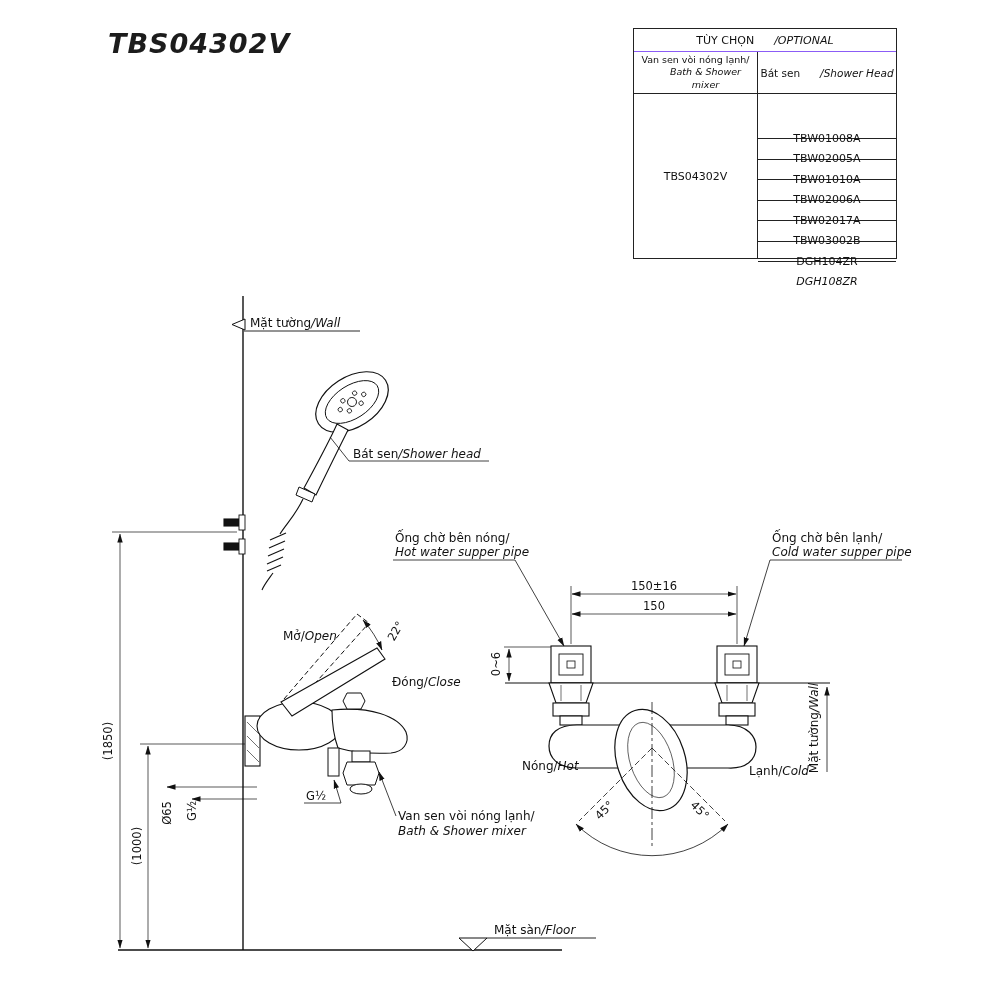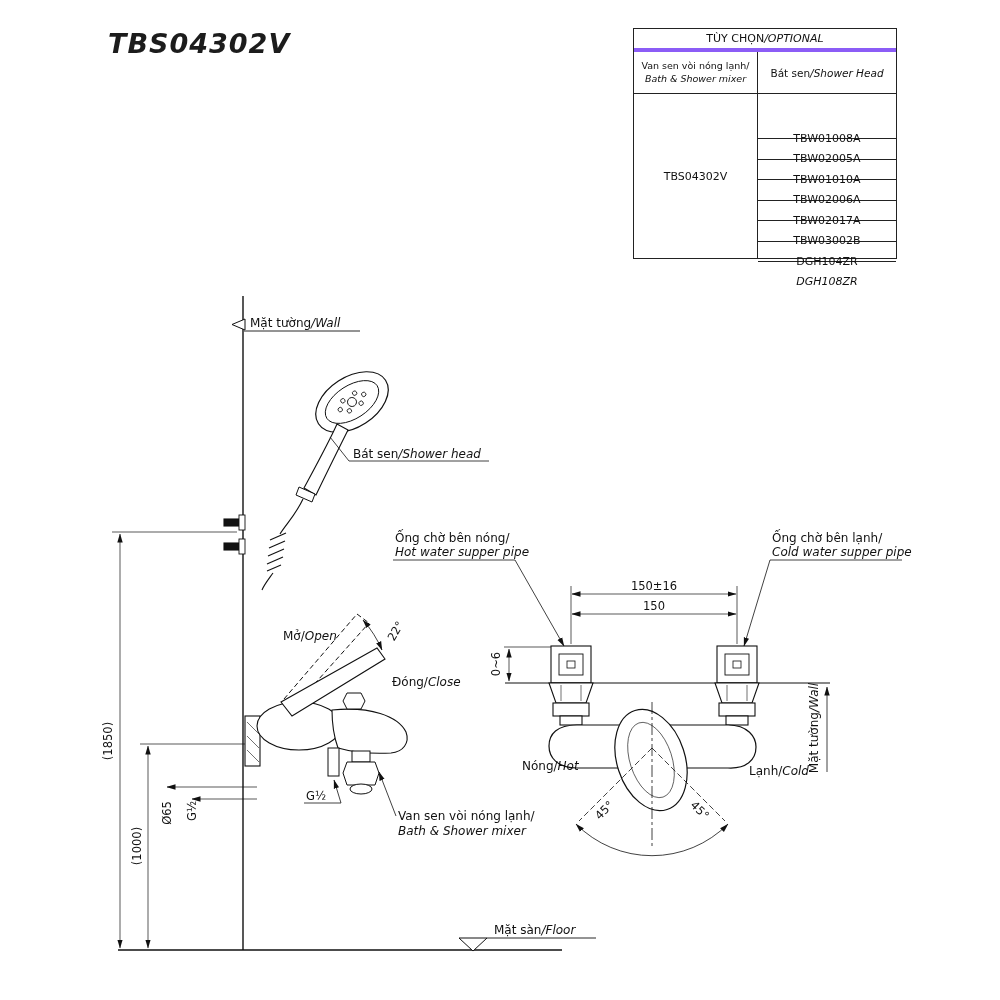--- a/index.html
+++ b/index.html
@@ -13,23 +13,23 @@
     font-size:27px;font-weight:700;font-style:italic;letter-spacing:1px;color:#1c1c1c;
   }
   
   .opt-table{
     position:absolute;left:633px;top:28px;width:262px;
     border:1px solid #222;display:grid;
     grid-template-columns:124px 1fr;
     grid-template-rows:23px 42px repeat(8,20.5px);
     font-size:11px;background:#fff;
   }
-  .opt-table .it{font-style:italic;}
+  .opt-table .it{font-style:italic;padding-left:20px;}
   .t-title{
-    grid-column:1/3;grid-row:1;border-bottom:4px solid #8b5cf6;
+    grid-column:1/3;grid-row:1;border-bottom:1px solid #8b5cf6;
     display:flex;align-items:center;justify-content:center;gap:0;
   }
   .t-ch1{
     grid-column:1;grid-row:2;border-right:1px solid #222;border-bottom:1px solid #222;
     display:flex;flex-direction:column;align-items:center;justify-content:center;
     font-size:9.5px;text-align:center;line-height:1.3;padding:0 2px;
   }
   .t-ch2{
     grid-column:2;grid-row:2;border-bottom:1px solid #222;
     display:flex;align-items:center;justify-content:center;font-size:10.5px;

